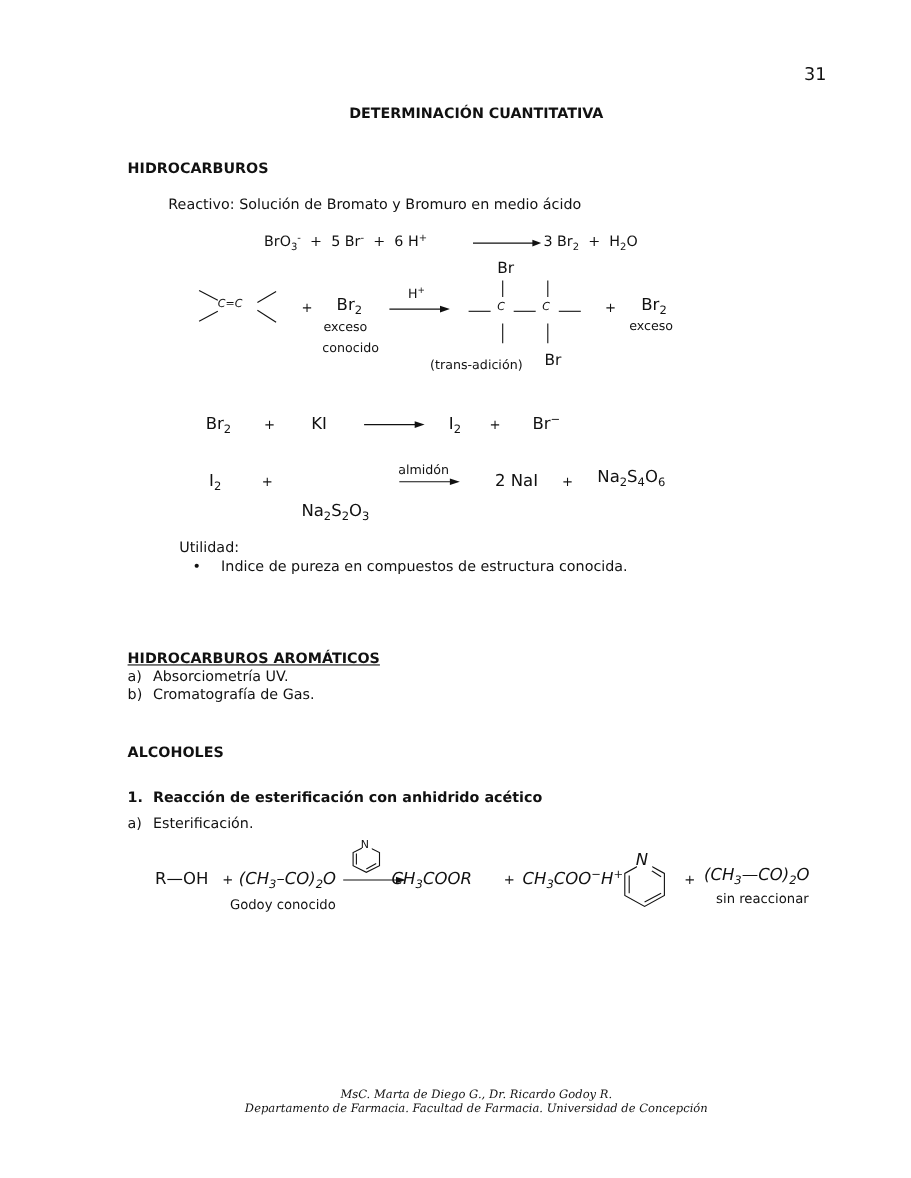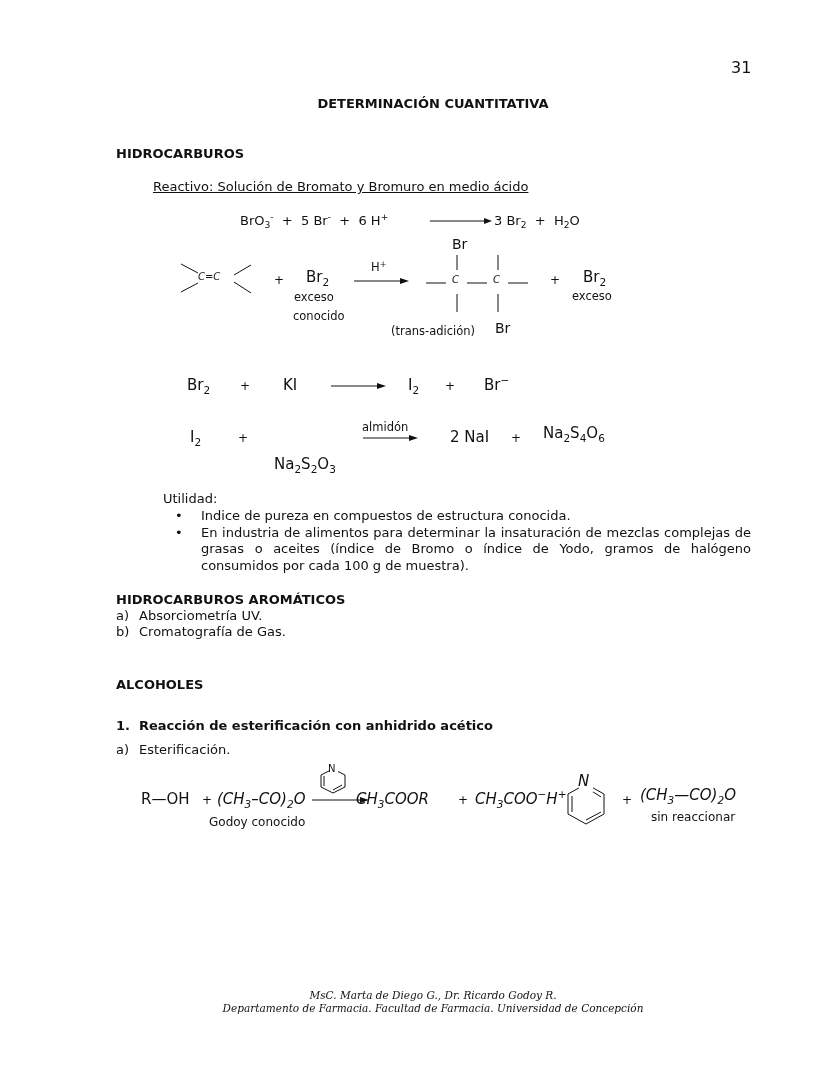--- a/index.html
+++ b/index.html
@@ -22,21 +22,21 @@
 </style>
 </head>
 <body>
 
 <div class="abs sans" style="left:731px; top:58px; font-size:16px;">31</div>
 
 <div class="abs verd bold" style="left:0; width:866px; text-align:center; top:96px;">DETERMINACIÓN CUANTITATIVA</div>
 
 <div class="abs verd bold" style="left:116px; top:146px;">HIDROCARBUROS</div>
 
-<div class="abs verd" style="left:153px; top:179px;text-decoration:underline;">Reactivo: Solución de Bromato y Bromuro en medio ácido</div>
+<div class="abs verd" style="left:153px; top:179px;">Reactivo: Solución de Bromato y Bromuro en medio ácido</div>
 
 <div>
   <div class="abs sans" style="left:240px; top:213px; font-size:13px;">
     <span>BrO</span><sub>3</sub><sup>-</sup>
     &nbsp;<span>+</span>&nbsp;
     <span>5 Br</span><sup>-</sup>
     &nbsp;<span>+</span>&nbsp;
     <span>6 H</span><sup>+</sup>
   </div>
   <svg style="left:430px; top:216px;" width="62" height="10">
@@ -118,25 +118,24 @@
   </svg>
   <div class="abs chem" style="left:450px; top:428px; font-size:15px;">2 NaI</div>
   <div class="abs chem" style="left:511px; top:431px; font-size:12px;">+</div>
   <div class="abs chem" style="left:543px; top:424px; font-size:15px;"><span>Na</span><sub>2</sub><span>S</span><sub>4</sub><span>O</span><sub>6</sub></div>
 </div>
 
 <div class="abs verd" style="left:163px; top:491px;">Utilidad:</div>
 <div class="abs verd justify" style="left:163px; top:508px; width:588px;">
   <ul class="bul">
     <li>Indice de pureza en compuestos de estructura conocida.</li>
-    <li>En industria de alimentos para determinar la insaturación de mezclas complejas de grasas o aceites (índice de Bromo o índice de Yodo, gramos de halógeno consumidos por cada 100 g de muestra).</li>
   </ul>
 </div>
 
-<div class="abs verd bold" style="left:116px; top:592px;">HIDROCARBUROS AROMÁTICOS</div>
+<div class="abs verd bold" style="left:116px; top:592px;text-decoration:underline;">HIDROCARBUROS AROMÁTICOS</div>
 <div class="abs verd" style="left:116px; top:608px;">
   <span style="display:inline-block; width:23px;">a)</span><span>Absorciometría UV.</span>
 </div>
 <div class="abs verd" style="left:116px; top:624px;">
   <span style="display:inline-block; width:23px;">b)</span><span>Cromatografía de Gas.</span>
 </div>
 
 <div class="abs verd bold" style="left:116px; top:677px;text-align:center;">ALCOHOLES</div>
 <div class="abs verd bold" style="left:116px; top:718px;">
   <span style="display:inline-block; width:23px;">1.</span><span>Reacción de esterificación con anhidrido acético</span>

